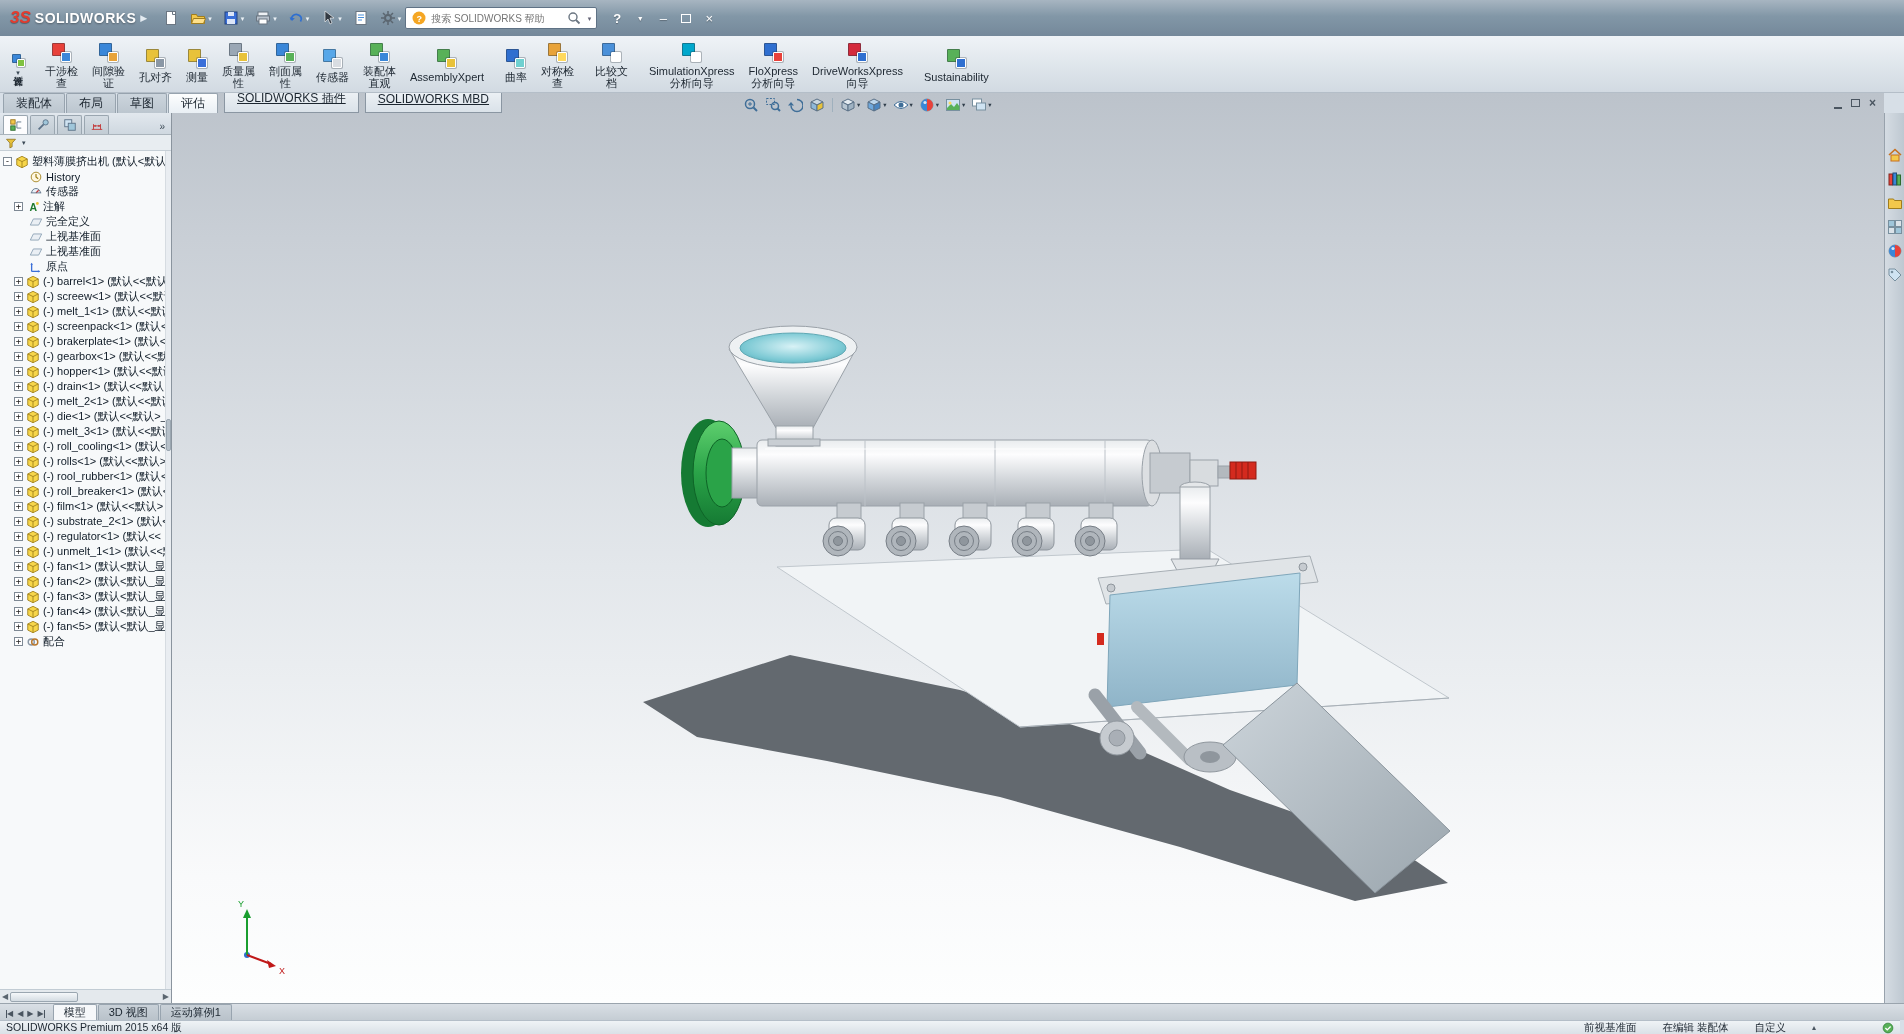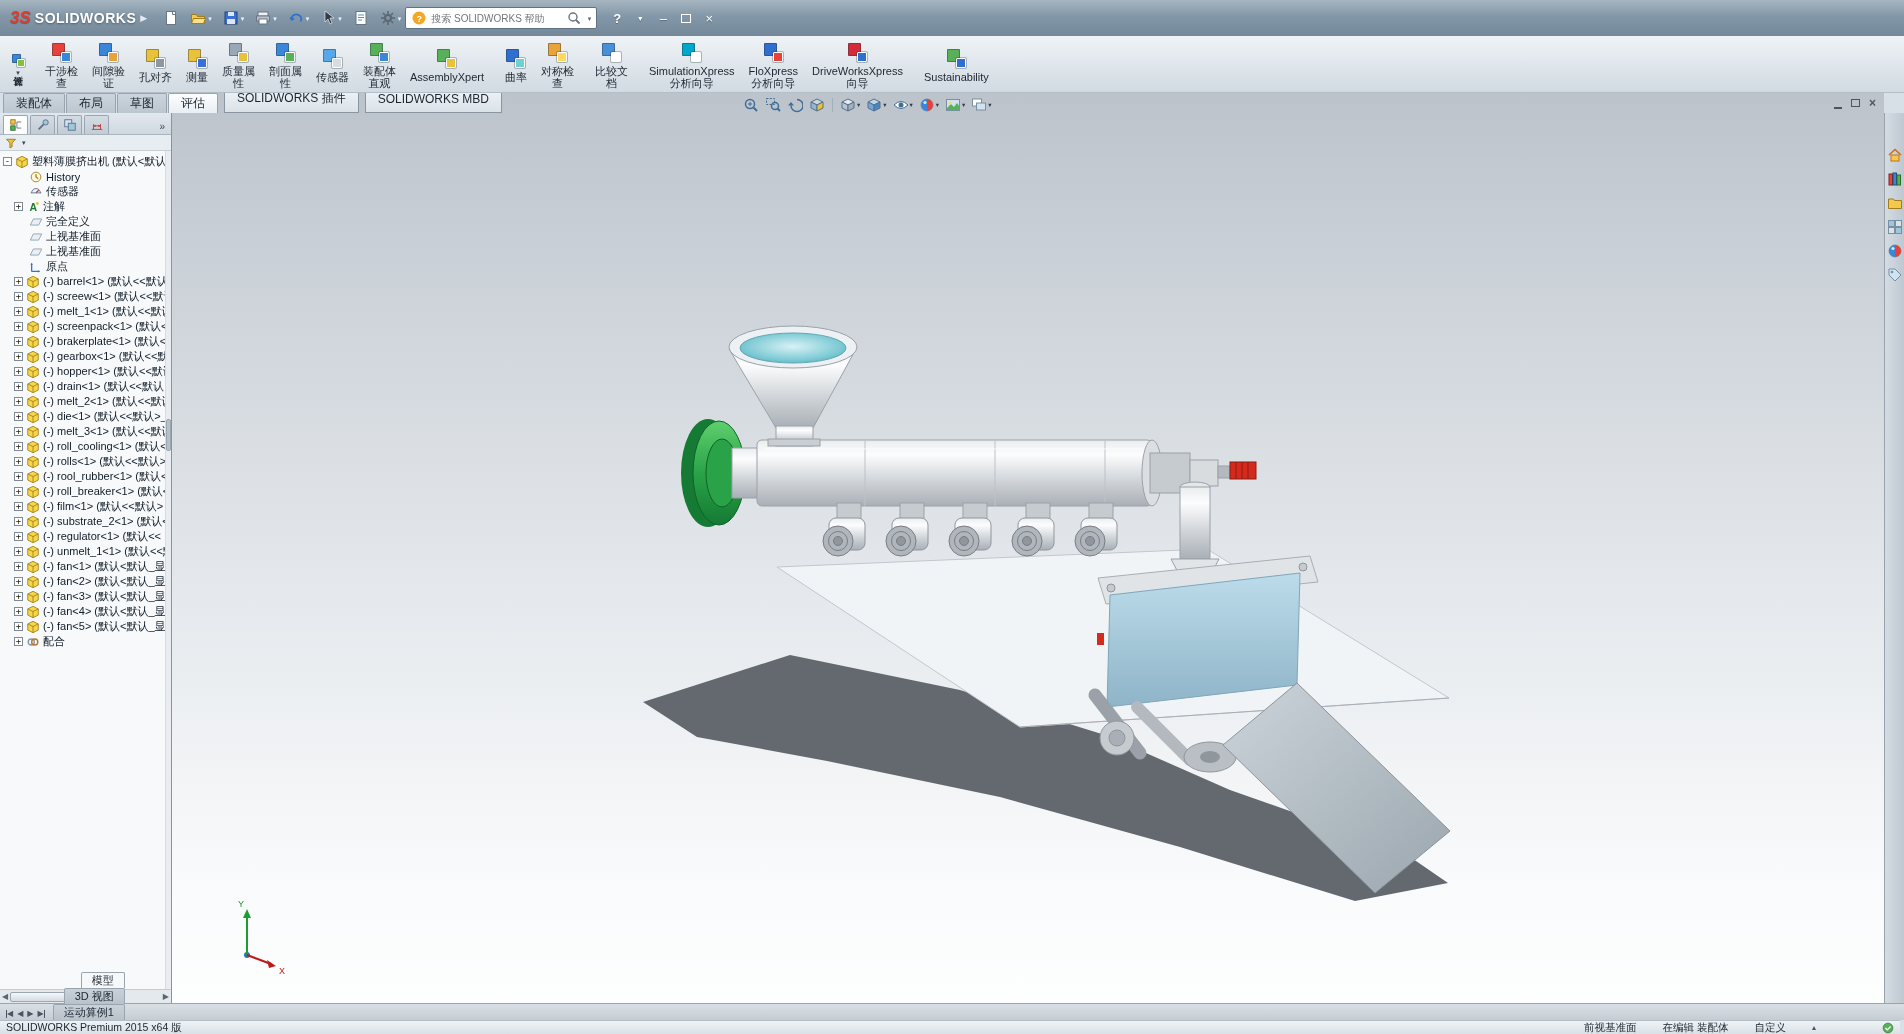--- a/index.html
+++ b/index.html
@@ -42,21 +42,21 @@
 .rtool.tall .dd{margin:auto 0 1px;}
 .rsep{width:1px;background:#bcc5ce;margin:5px 3px;box-shadow:1px 0 0 rgba(255,255,255,.8);}
 .ticon{width:21px;height:21px;position:relative;flex:0 0 auto;}
 .ticon .p1{position:absolute;left:1px;top:1px;width:13px;height:13px;border:1px solid rgba(40,50,60,.4);border-radius:1px;}
 .ticon .p2{position:absolute;right:1px;bottom:1px;width:10px;height:10px;border:1px solid #fff;box-shadow:0 0 0 1px rgba(40,50,60,.3);border-radius:1px;}
 
 
 #cmdtabs{position:absolute;top:93px;left:3px;height:20px;display:flex;align-items:flex-end;z-index:8;}
 .ctab{height:20px;display:flex;align-items:center;padding:0 12px;font-size:12px;color:#1c2630;background:linear-gradient(#ccd5dd,#bcc6cf);border:1px solid #97a3ae;border-bottom:none;border-radius:2px 2px 0 0;margin-right:1px;}
 .ctab.active{background:linear-gradient(#fdfefe,#e9eff4);}
-.ctab.boxed{border:1px solid #8a96a2;border-radius:0;background:linear-gradient(#f3f6f9,#dae2e9);margin-left:5px;height:29px;box-shadow:inset 0 1px 0 #fff;}
+.ctab.boxed{border:1px solid #8a96a2;border-radius:0;background:linear-gradient(#f3f6f9,#dae2e9);margin-left:5px;height:29px;box-shadow:inset 0 1px 0 #fff;text-decoration:underline;}
 
 
 #headsup{position:absolute;left:740px;top:95px;height:20px;display:flex;align-items:center;z-index:7;}
 .hbtn{display:flex;align-items:center;padding:1px 3px;}
 .hbtn .dd{font-size:6.5px;color:#2f3d4a;margin-left:1px;}
 .hsep{width:1px;height:14px;background:#9fb0bd;margin:0 4px;}
 #docctrl{position:absolute;right:28px;top:97px;display:flex;gap:9px;z-index:7;color:#4a5560;align-items:center;font-size:12px;}
 .dbox{width:9px;height:8px;border:1px solid #4a5560;}
 .dmin{width:8px;height:2px;background:#4a5560;margin-top:9px;}
 .dclose{font-weight:bold;line-height:1;}
@@ -1047,21 +1047,21 @@
     </div>
   </div>
 
 <div id="motionbar">
   <div id="mnav">
     <span><span class="vb"></span>◀</span>
     <span>◀</span>
     <span>▶</span>
     <span>▶<span class="vb"></span></span>
   </div>
-  <div id="mtabs" style="display:flex;align-items:flex-end;flex-direction:column;">
+  <div id="mtabs" style="display:flex;align-items:flex-end;">
       <div class="mtab active">模型</div>
       <div class="mtab">3D 视图</div>
       <div class="mtab">运动算例1</div>
     </div>
 </div>
 
 <footer id="statusbar">
   <span>SOLIDWORKS Premium 2015 x64 版</span>
   <span class="grow"></span>
   <span>前视基准面</span>

